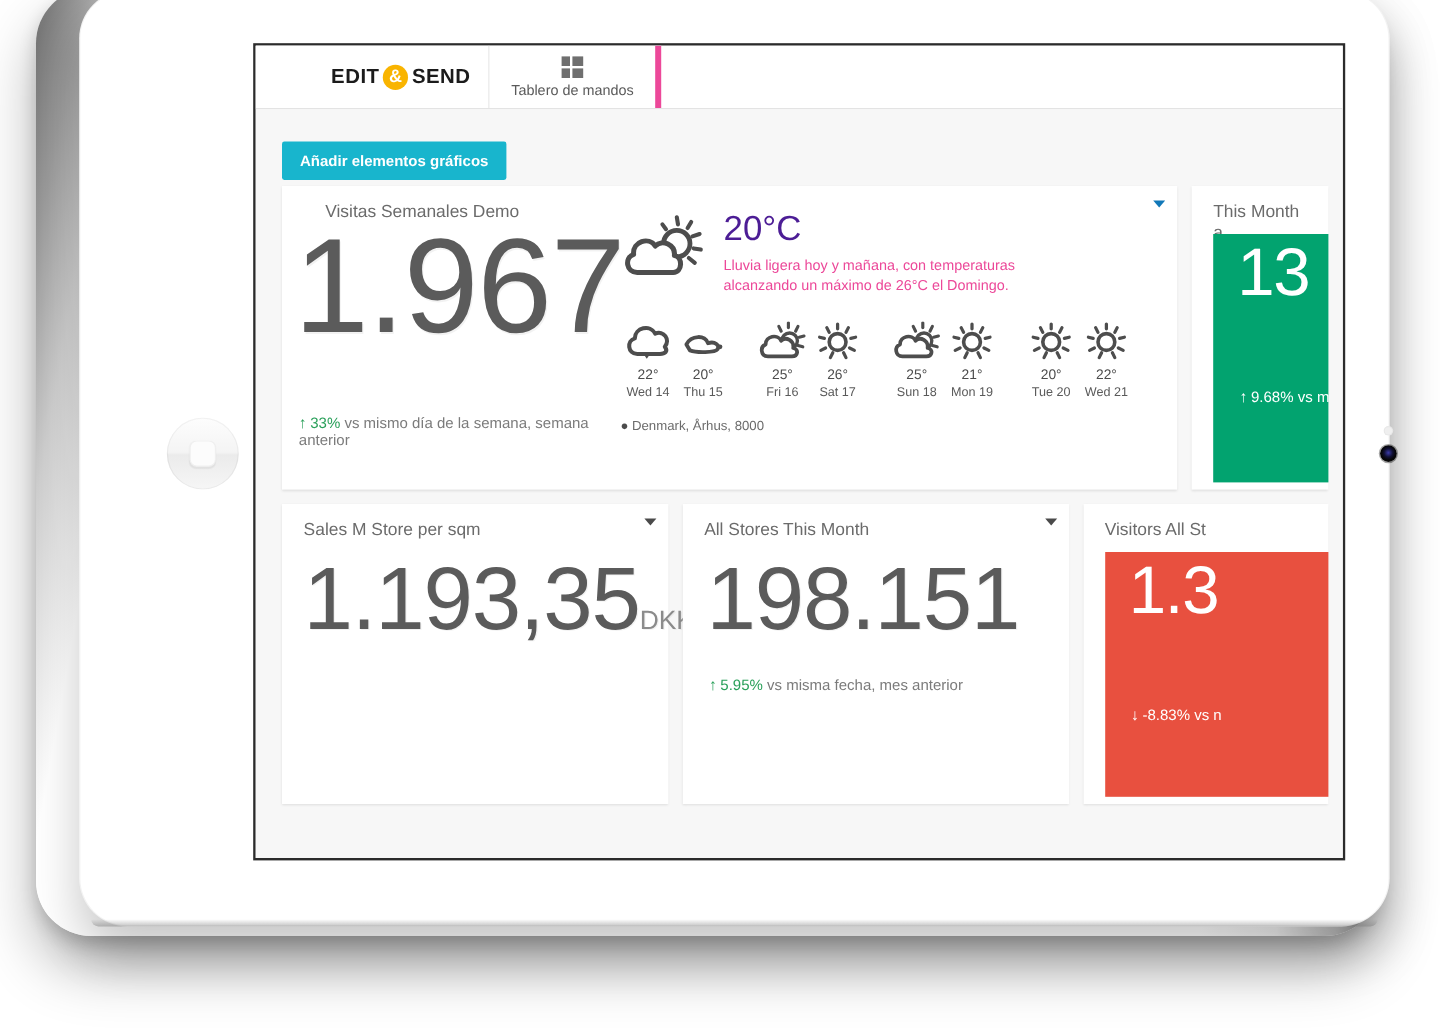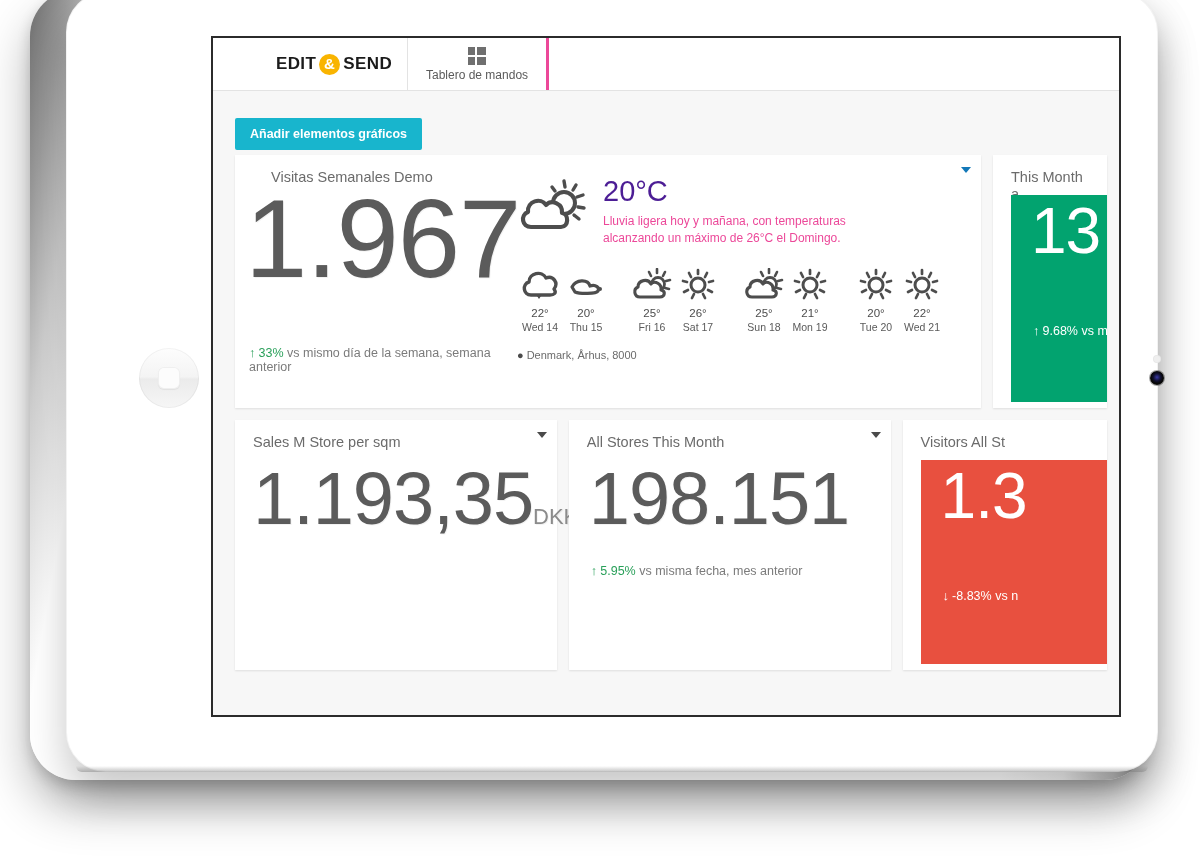--- a/index.html
+++ b/index.html
@@ -150,21 +150,21 @@
     padding-bottom: 1px;
     box-sizing: border-box;
   }
 
   .navitem {
     display: flex;
     flex-direction: column;
     align-items: center;
     justify-content: center;
     padding: 4px 18px 5px 18px;
-    border-right: 3px solid #ec4899;
+    border-right: 5px solid #ec4899;
     color: #7f7f7f;
     font-size: 12px;
     cursor: pointer;
     background: #ffffff;
     min-width: 86px;
     box-sizing: border-box;
   }
   .navitem.active { color: #5a5a5a; }
   .navitem .nv-icon { height: 19px; margin-bottom: 3px; display:flex; align-items:flex-end; }
   .navitem .nv-label { white-space: nowrap; }
@@ -354,21 +354,21 @@
   .card-color .card-title { padding: 14px 18px 0 18px; }
   .color-body {
     position: absolute;
     left: 18px;
     right: 0;
     top: 40px;
     bottom: 6px;
   }
   .color-body.green { background: #02a36f; }
   .color-body.red   { background: #e8503f; }
-  .color-body .kpi-number { color: #ffffff; position: absolute; left: 20px; top: 4px; font-size: 64px; text-shadow: none; }
+  .color-body .kpi-number { color: #ffffff; position: absolute; left: 20px; top: 4px; font-size: 56px; text-shadow: none; }
   .color-body .kpi-delta { position: absolute; left: 22px; top: 128px; color: #ffffff; white-space: nowrap; }
   .color-body .kpi-delta .val { color: #ffffff; }
   .color-body .arrow-up, .color-body .arrow-down { color: #ffffff; }
 
   .card-visitors { width: 230px; height: 250px; }
 
   
   .grid-row { display: flex; width: 100%; }
 </style>
 </head>

